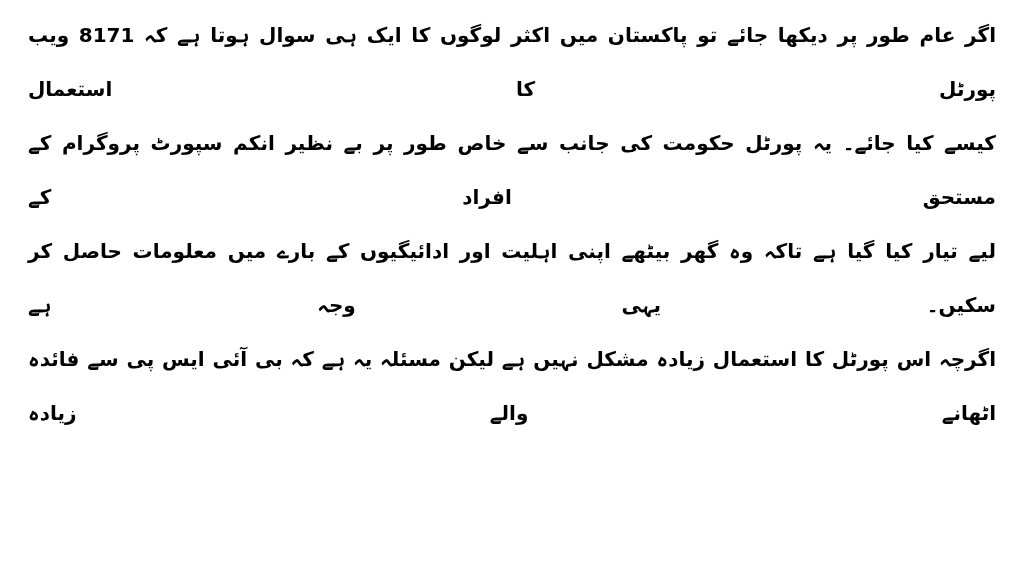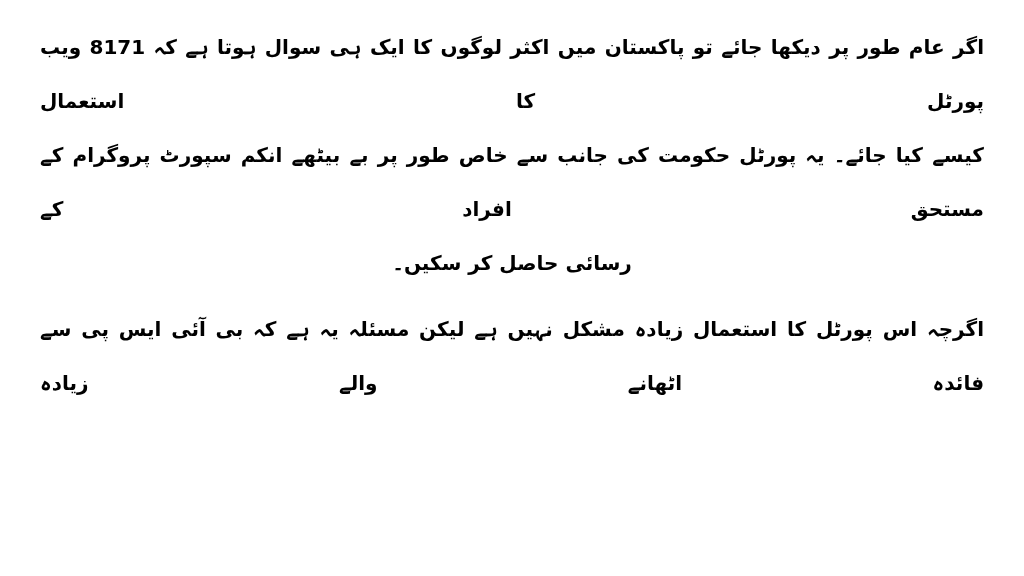--- a/index.html
+++ b/index.html
@@ -13,41 +13,41 @@
   .article {
     direction: rtl;
     box-sizing: border-box;
     width: 1024px;
     padding: 8px 28px 0 28px;
     font-family: "DejaVu Sans", sans-serif;
     font-weight: 700;
     font-size: 20px;
     color: #000000;
   }
-  .paragraph { margin: 12px; }
+  .paragraph { margin: 0; }
   .line {
     line-height: 54px;
     text-align: justify;
     text-align-last: justify;
     white-space: normal;
   }
   .line.center {
     text-align: center;
     text-align-last: center;
   }
 </style>
 </head>
 <body>
 
 <div class="article" dir="rtl">
 
   <div class="paragraph">
     <div class="line">اگر عام طور پر دیکھا جائے تو پاکستان میں اکثر لوگوں کا ایک ہی سوال ہوتا ہے کہ 8171 ویب پورٹل کا استعمال</div>
-    <div class="line">کیسے کیا جائے۔ یہ پورٹل حکومت کی جانب سے خاص طور پر بے بیٹھے انکم سپورٹ پروگرام کے مستحق افراد کے</div>
-    <div class="line center">رسائی حاصل کر سکیں۔</div>
+    <div class="line">کیسے کیا جائے۔ یہ پورٹل حکومت کی جانب سے خاص طور پر بے نظیر انکم سپورٹ پروگرام کے مستحق افراد کے</div>
+    <div class="line">لیے تیار کیا گیا ہے تاکہ وہ گھر بیٹھے اپنی اہلیت اور ادائیگیوں کے بارے میں معلومات حاصل کر سکیں۔ یہی وجہ ہے</div>
   </div>
 
   <div class="paragraph">
     <div class="line">اگرچہ اس پورٹل کا استعمال زیادہ مشکل نہیں ہے لیکن مسئلہ یہ ہے کہ بی آئی ایس پی سے فائدہ اٹھانے والے زیادہ</div>
 
   </div>
 
 </div>
 
 </body></html>

